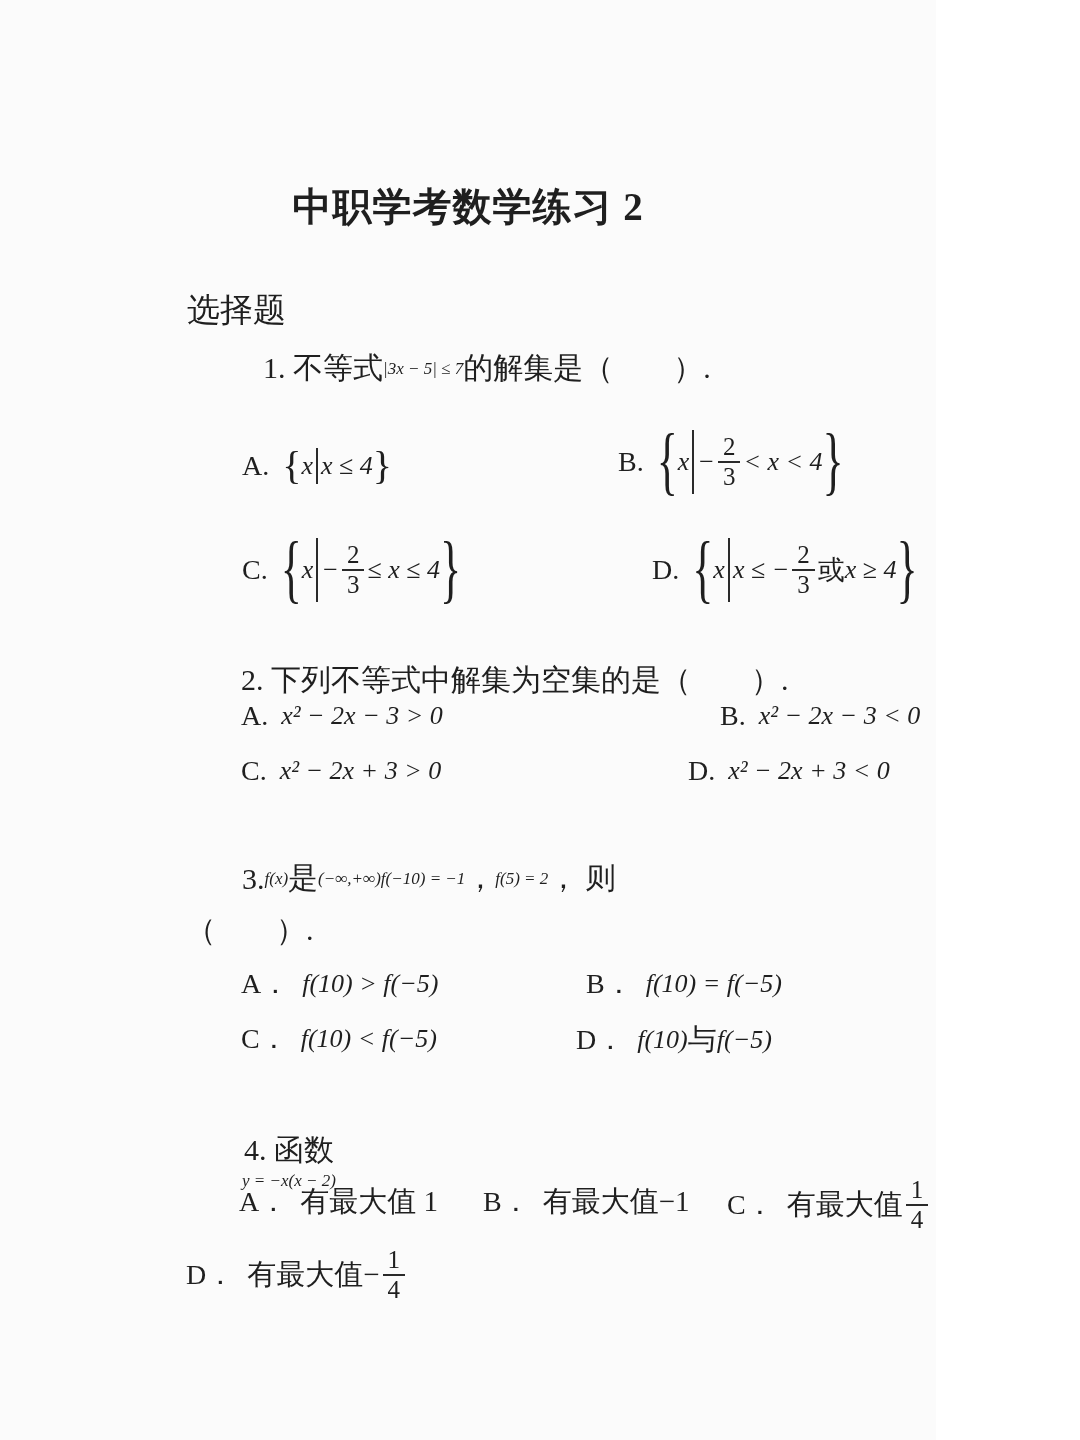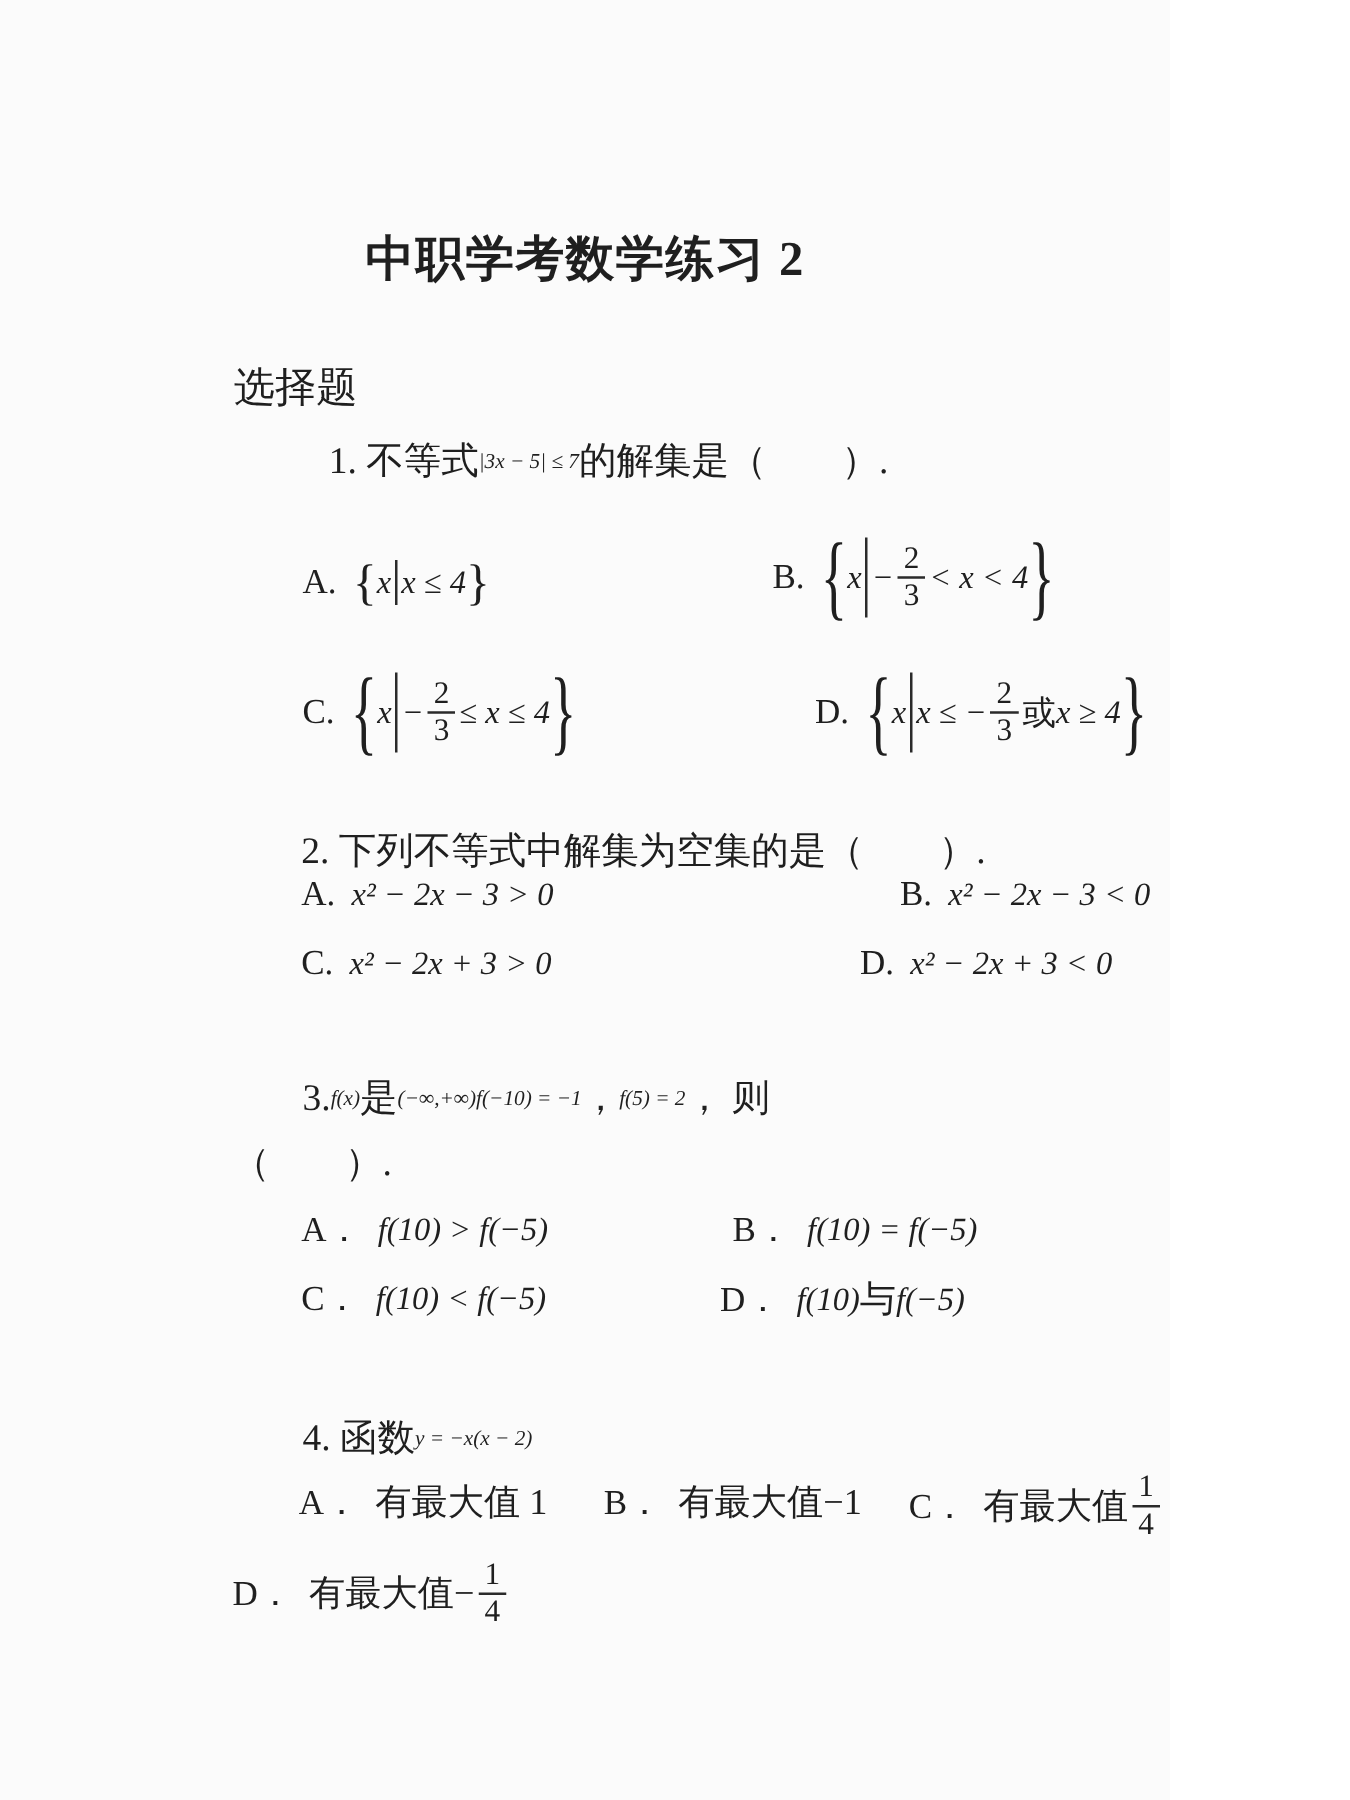--- a/index.html
+++ b/index.html
@@ -179,21 +179,21 @@
     <span class="olabel">C．</span>
     <span class="mi">f(10) &lt; f(−5)</span>
   </div>
   <div class="blk opt" style="left:576px;top:1020px;">
     <span class="olabel">D．</span>
     <span class="mi">f(10)</span>
     <span class="cnop">与</span>
     <span class="mi">f(−5)</span>
   </div>
 
-  <p class="blk stem" style="left:242px;top:1130px;">
+  <p class="blk stem" style="left:242px;top:1130px;flex-direction:column;">
     <span class="cn">4. 函数</span>
       <span class="math">y = −x(x − 2)</span>
   </p>
 
   <div class="blk opt" style="left:239px;top:1182px;">
     <span class="olabel">A．</span>
     <span class="cnop">有最大值 1</span>
   </div>
   <div class="blk opt" style="left:483px;top:1182px;">
     <span class="olabel">B．</span>

